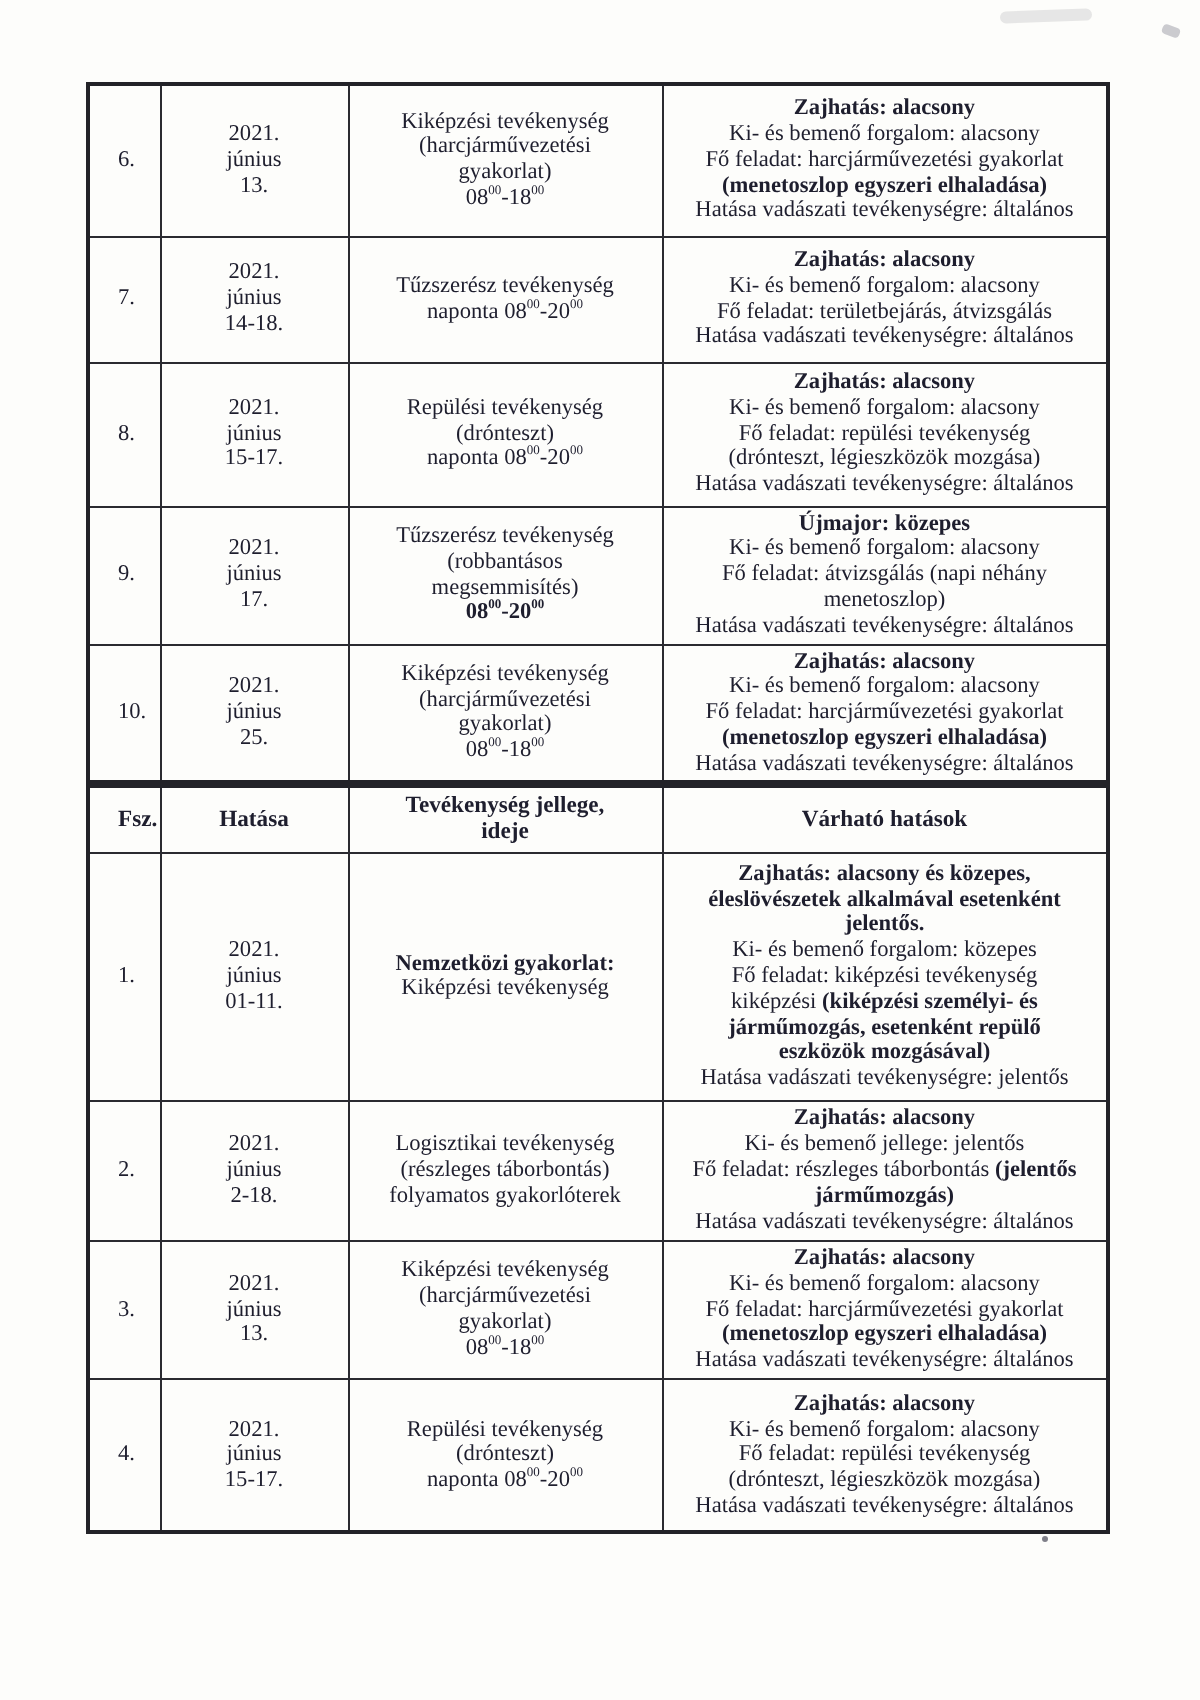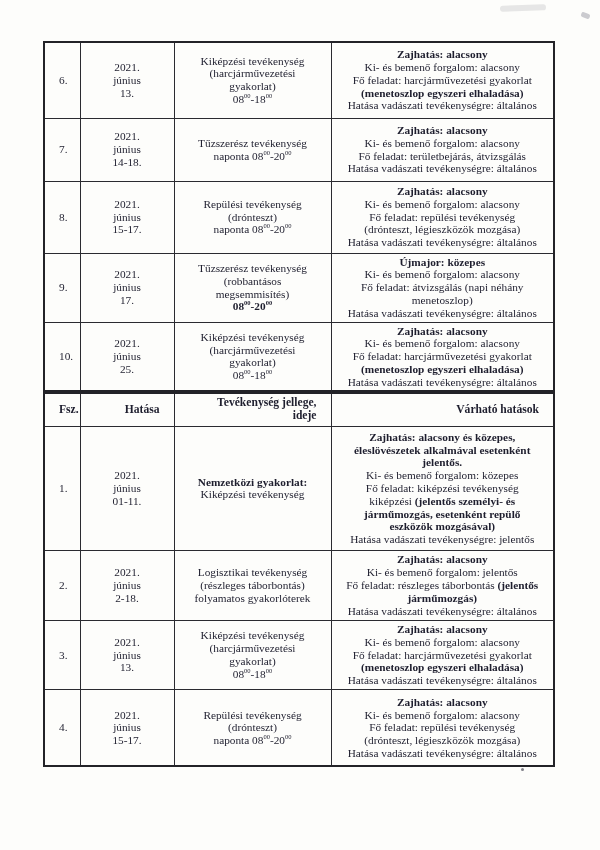--- a/index.html
+++ b/index.html
@@ -30,21 +30,21 @@
   .b{font-weight:bold;}
   sup{font-size:6.5px;vertical-align:super;line-height:0;}
   .heading{
     width:510px;
     margin:16px 0 13px 0;
     font-weight:bold;
     text-decoration:underline;
     font-size:12.2px;
     color:#1c1c2c;
   }
-  .hdr td{font-weight:bold;font-size:11.6px;text-align:right;}
+  .hdr td{font-weight:bold;font-size:11.6px;}
   .artifact{position:absolute;pointer-events:none;}
   .smudge1{left:500px;top:5px;width:46px;height:6px;background:rgba(150,150,155,0.22);transform:rotate(-2deg);border-radius:3px;}
   .smudge2{left:581px;top:13px;width:9px;height:5px;background:rgba(110,110,125,0.35);border-radius:2px;transform:rotate(20deg);}
   .dot1{left:521px;top:768px;width:3px;height:3px;background:rgba(60,60,75,0.65);border-radius:50%;}
 </style>
 </head>
 <body>
 
 <div class="artifact smudge1"></div>
 <div class="artifact smudge2"></div>
@@ -196,42 +196,42 @@
       <td>
         <div class="b">Nemzetközi gyakorlat:</div>
         <div>Kiképzési tevékenység</div>
       </td>
       <td>
         <div class="b">Zajhatás: alacsony és közepes,</div>
         <div class="b">éleslövészetek alkalmával esetenként</div>
         <div class="b">jelentős.</div>
         <div>Ki- és bemenő forgalom: közepes</div>
         <div>Fő feladat: kiképzési tevékenység</div>
-        <div><span>kiképzési </span><span class="b">(jelentős személyi- és</span></div>
+        <div><span>kiképzési </span><span class="b">(kiképzési személyi- és</span></div>
         <div class="b">járműmozgás, esetenként repülő</div>
         <div class="b">eszközök mozgásával)</div>
         <div>Hatása vadászati tevékenységre: jelentős</div>
       </td>
     </tr>
 
     <tr style="height:70px">
       <td>2.</td>
       <td>
         <div>2021.</div>
         <div>június</div>
         <div>2-18.</div>
       </td>
       <td>
         <div>Logisztikai tevékenység</div>
         <div>(részleges táborbontás)</div>
         <div>folyamatos gyakorlóterek</div>
       </td>
       <td>
         <div class="b">Zajhatás: alacsony</div>
-        <div>Ki- és bemenő forgalom: jelentős</div>
+        <div>Ki- és bemenő jellege: jelentős</div>
         <div><span>Fő feladat: részleges táborbontás </span><span class="b">(jelentős</span></div>
         <div class="b">járműmozgás)</div>
         <div>Hatása vadászati tevékenységre: általános</div>
       </td>
     </tr>
 
     <tr style="height:66px">
       <td>3.</td>
       <td>
         <div>2021.</div>

